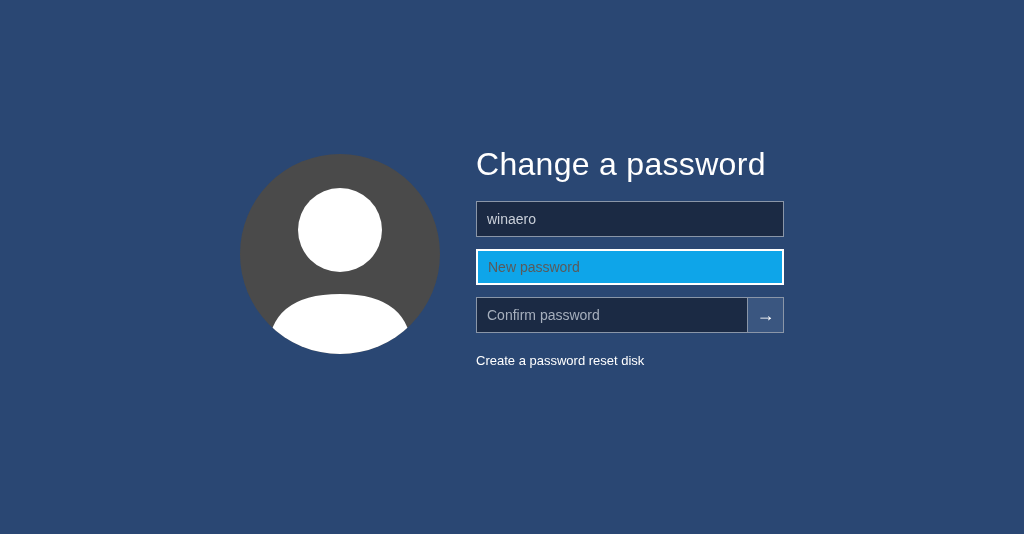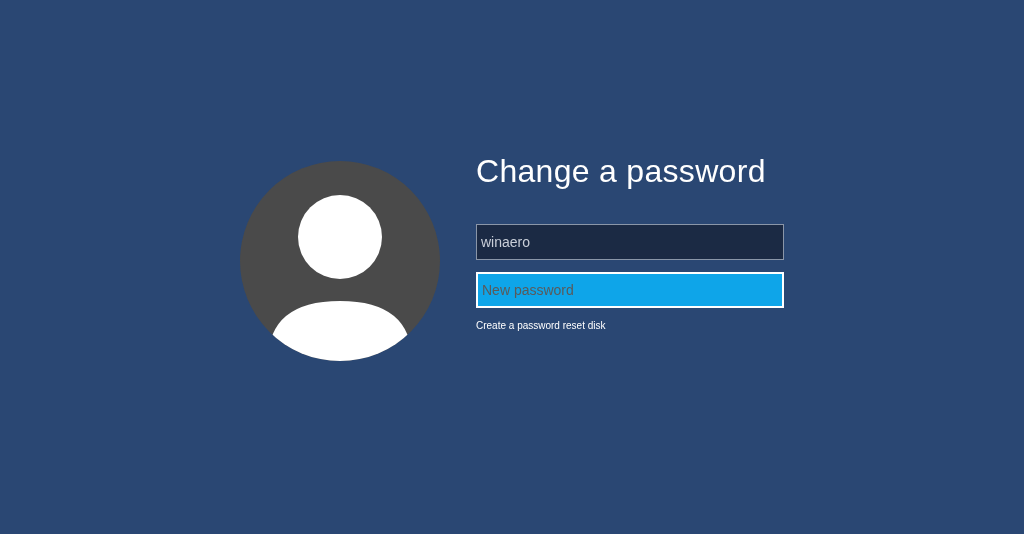--- a/index.html
+++ b/index.html
@@ -40,31 +40,31 @@
     }
     .form {
       display: flex;
       flex-direction: column;
       width: 308px;
     }
     .title {
       color: #ffffff;
       font-size: 32px;
       font-weight: 300;
-      margin-bottom: 34px;
+      margin-bottom: 18px;
       letter-spacing: 0.3px;
     }
     .field {
       height: 36px;
       border: 1px solid #8a96a8;
       background: #1b2a44;
       color: #e6e9ee;
       font-size: 14px;
       font-family: inherit;
-      padding: 0 4px;
+      padding: 0 10px;
       margin-bottom: 12px;
       outline: none;
       width: 100%;
     }
     .field::placeholder {
       color: #a6afbd;
     }
     .field.active {
       background: #0ea5e9;
       color: #222;
@@ -93,35 +93,41 @@
       border-left: none;
       display: flex;
       align-items: center;
       justify-content: center;
       cursor: pointer;
       color: #ffffff;
       font-size: 18px;
     }
     .link {
       color: #ffffff;
-      font-size: 10px;
+      font-size: 13px;
       text-decoration: none;
       cursor: pointer;
       font-weight: 300;
     }
   </style>
 </head>
 <body>
 
 <div class="container">
   <div class="avatar">
     <svg viewBox="0 0 200 200">
       <circle cx="100" cy="76" r="42" fill="#ffffff"></circle>
       <path d="M 28 200 Q 28 140 100 140 Q 172 140 172 200 Z" fill="#ffffff"></path>
     </svg>
   </div>
   <div class="form">
     <h1 class="title">Change a password</h1>
     <input type="text" class="field username" readonly="" value="winaero" style="">
     <input type="password" class="field active" placeholder="New password" style="">
+    <div class="confirm-row">
+      <input type="password" class="field" placeholder="Confirm password" style="">
+      <div class="submit-btn">
+        <span>→</span>
+      </div>
+    </div>
     <a class="link">Create a password reset disk</a>
   </div>
 </div>
 
 </body></html>

